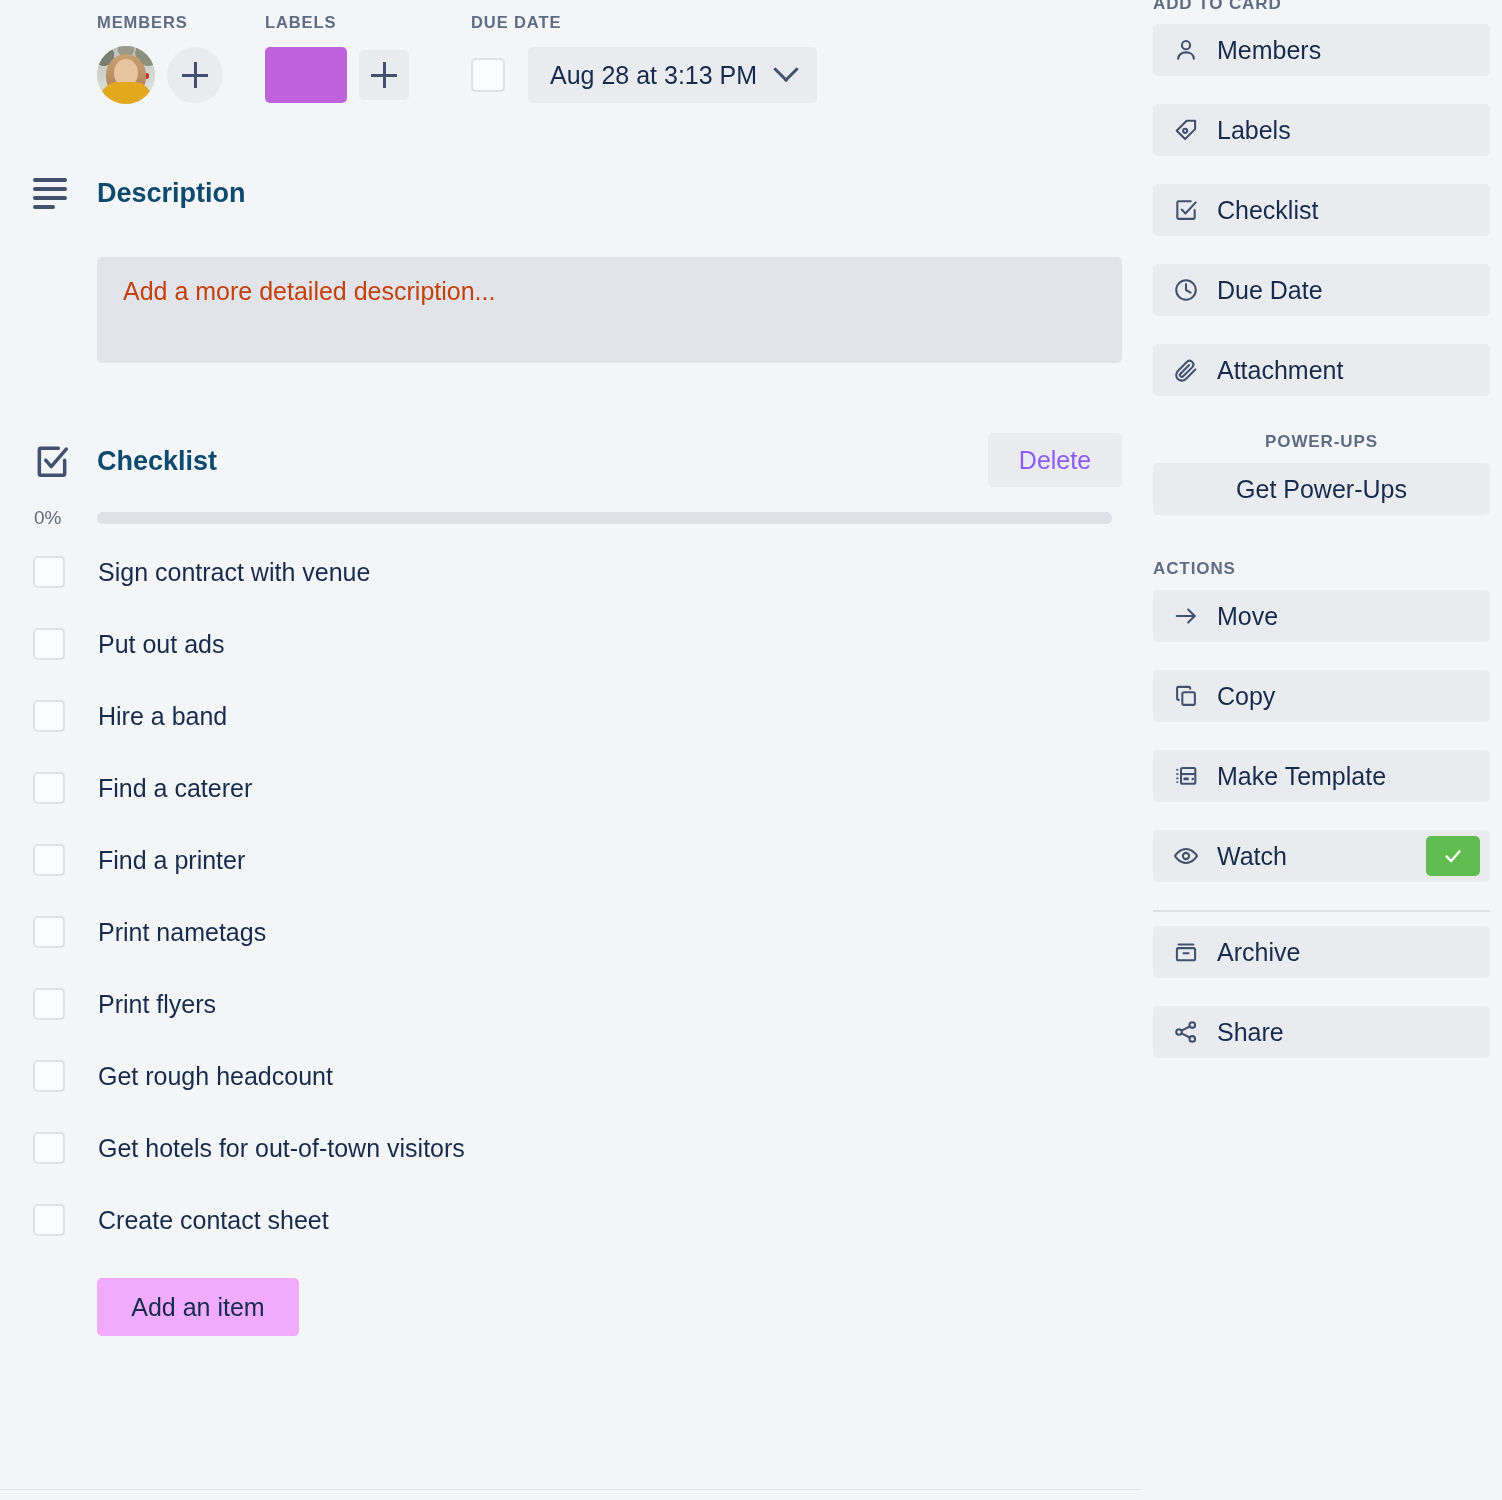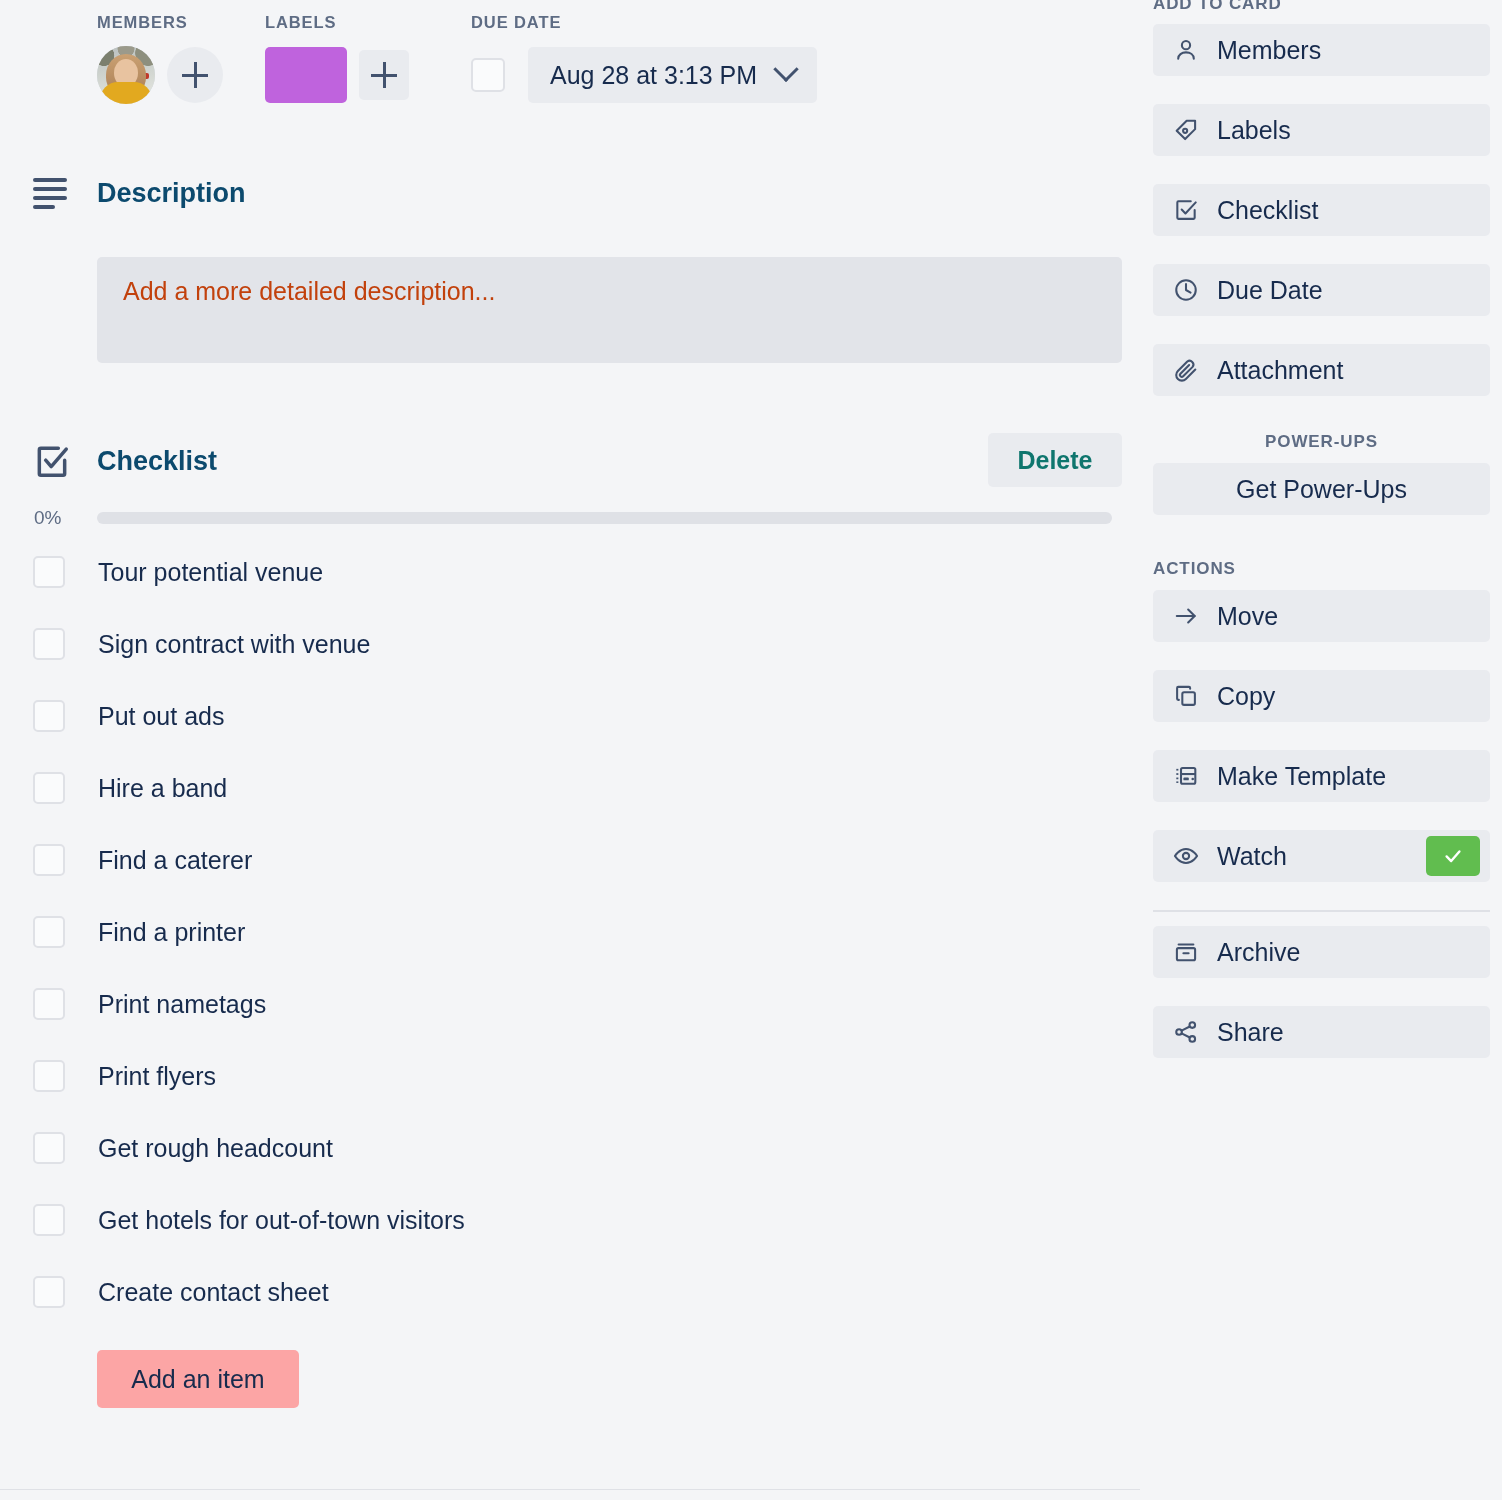--- a/index.html
+++ b/index.html
@@ -142,23 +142,22 @@
     position: absolute; left: 26px; top: 20px;
     font-size: 25px; color: #c2410c;
   }
 
   
   .delete-btn {
     position: absolute;
     left: 988px; top: 433px;
     width: 134px; height: 54px;
     background: #e9ebef; border-radius: 5px; border: none;
-    font-family: inherit; font-size: 25px; color: #0f766e;
+    font-family: inherit; font-size: 25px; color: #8b5cf6;
     cursor: pointer;
-    font-weight: bold;
   }
 
   .progress-row {
     position: absolute; left: 0; top: 507px;
     display: flex; align-items: center; width: 1130px;
   }
   .progress-pct {
     width: 97px; text-align: left; padding-left: 34px;
     font-size: 19px; color: #5e6c84;
   }
@@ -176,21 +175,21 @@
   .check-box {
     width: 32px; height: 32px; border-radius: 5px;
     background: #fafbfc; border: 2px solid #dfe1e6;
     margin-left: 33px; flex: none;
   }
   .check-text { margin-left: 33px; font-size: 25px; color: #172b4d; white-space: nowrap; }
 
   .add-item-btn {
     margin-left: 97px; margin-top: 6px;
     width: 202px; height: 58px;
-    background: #fca5a5; border: none; border-radius: 5px;
+    background: #f0abfc; border: none; border-radius: 5px;
     font-family: inherit; font-size: 25px; color: #172b4d;
     cursor: pointer;
   }
 
   .bottom-rule {
     position: absolute; left: 0; top: 1489px;
     width: 1140px; height: 1px; background: #dfe1e6;
   }
 
   
@@ -302,23 +301,20 @@
 
   <div class="progress-row">
     <span class="progress-pct">0%</span>
     <span class="progress-track">
       <span class="progress-fill" id="progress-fill" style="width: 0%;"></span>
     </span>
   </div>
 
   <div class="check-list" id="check-list"><div class="check-item">
         <span class="check-box"></span>
-        <span class="check-text">Tour potential venue</span>
-      </div><div class="check-item">
-        <span class="check-box"></span>
         <span class="check-text">Sign contract with venue</span>
       </div><div class="check-item">
         <span class="check-box"></span>
         <span class="check-text">Put out ads</span>
       </div><div class="check-item">
         <span class="check-box"></span>
         <span class="check-text">Hire a band</span>
       </div><div class="check-item">
         <span class="check-box"></span>
         <span class="check-text">Find a caterer</span>

